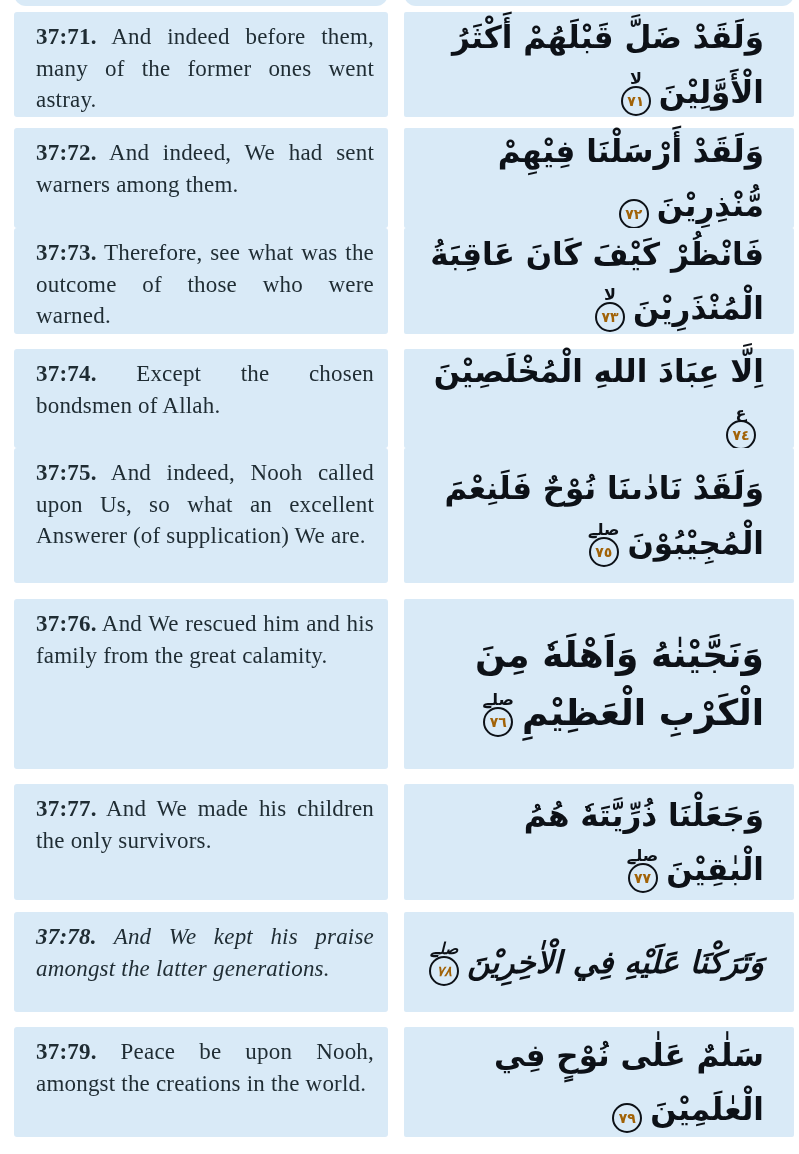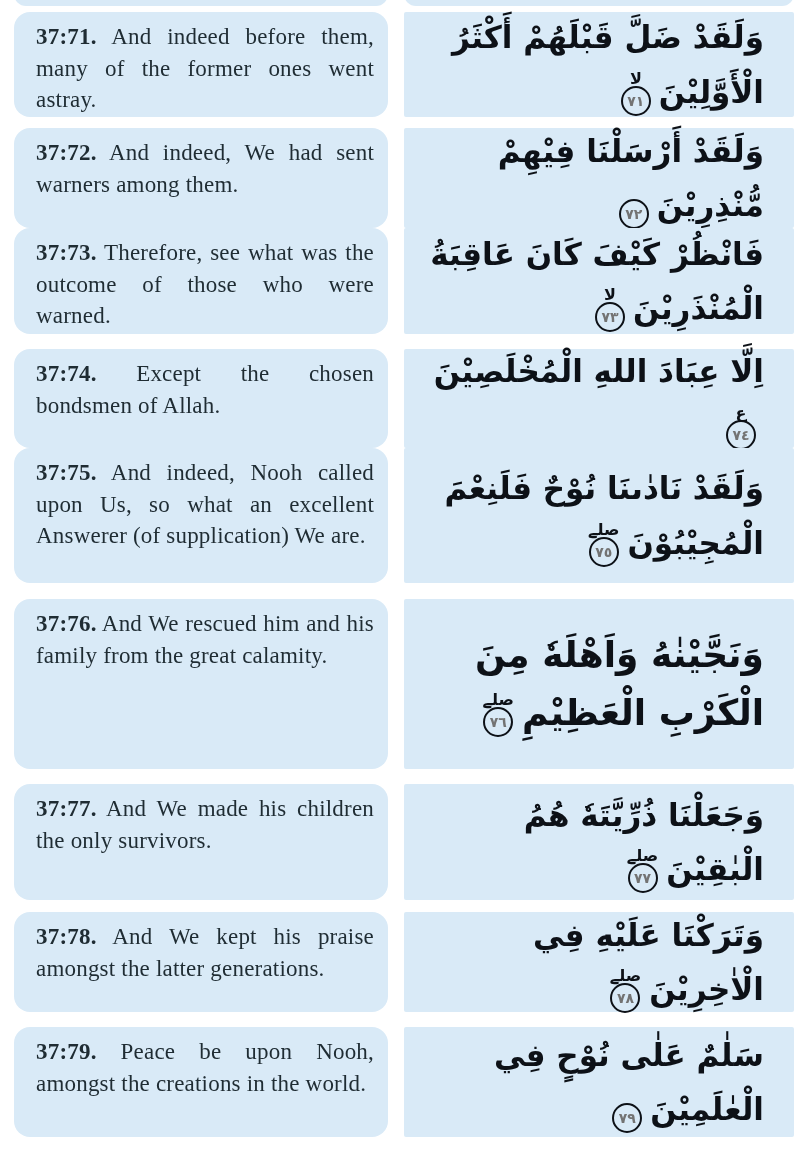--- a/index.html
+++ b/index.html
@@ -16,21 +16,21 @@
     background:#d9eaf7;
     border-radius:0 0 12px 12px;
   }
   .top-sliver.left{left:14px;width:374px;}
   .top-sliver.right{left:404px;width:390px;}
 
   #rows{position:absolute;top:12px;left:0;width:799px;}
   .verse-row{position:relative;width:799px;}
   .english-box{
     position:absolute;left:14px;width:374px;height:100%;
-    background:#d9eaf7;border-radius:16px;
+    background:#d9eaf7;border-radius:3px;
     box-sizing:border-box;
     padding:9px 14px 8px 22px;
   }
   .english-text{
     font-size:23px;line-height:1.38;
     color:#1f2c33;
     text-align:justify;
     letter-spacing:.2px;
   }
   .verse-number{font-weight:bold;}
@@ -60,32 +60,32 @@
   }
   .ayah-waqf{
     font-size:16px;font-weight:bold;color:#0d1117;
     height:12px;line-height:12px;
     margin-bottom:1px;
   }
   .ayah-circle{
     width:30px;height:30px;
     border:2.5px solid #0d1117;border-radius:50%;
     display:flex;align-items:center;justify-content:center;
-    font-size:14px;font-weight:bold;color:#737373;
+    font-size:14px;font-weight:bold;color:#a16207;
     box-sizing:border-box;
   }
   
   .verse-row:nth-child(1){height:105px;margin-bottom:11px;}
   .verse-row:nth-child(2){height:100px;padding-left:16px;}
   .verse-row:nth-child(3){height:106px;margin-bottom:15px;}
   .verse-row:nth-child(4){height:99px;}
   .verse-row:nth-child(5){height:135px;margin-bottom:16px;}
   .verse-row:nth-child(6){height:170px;margin-bottom:15px;}
   .verse-row:nth-child(7){height:116px;margin-bottom:12px;}
-  .verse-row:nth-child(8){height:100px;margin-bottom:15px;}
+  .verse-row:nth-child(8){height:100px;margin-bottom:15px;font-style:italic;}
   .verse-row:nth-child(9){height:110px;}
   
   .verse-row:nth-child(6) .arabic-text{font-size:36px;line-height:1.6;}
 </style>
 </head>
 <body>
 
 <div id="page">
   <div class="top-sliver left"></div>
   <div class="top-sliver right"></div>

